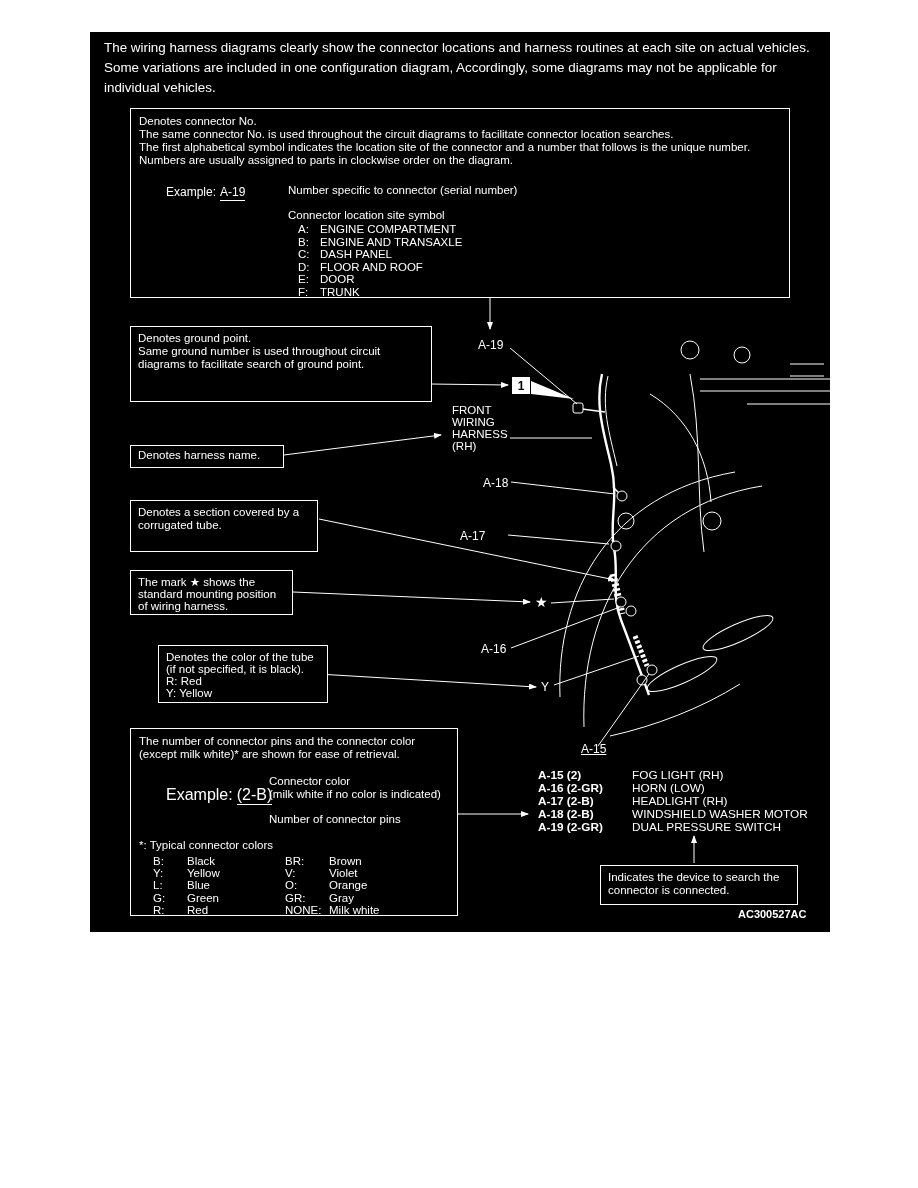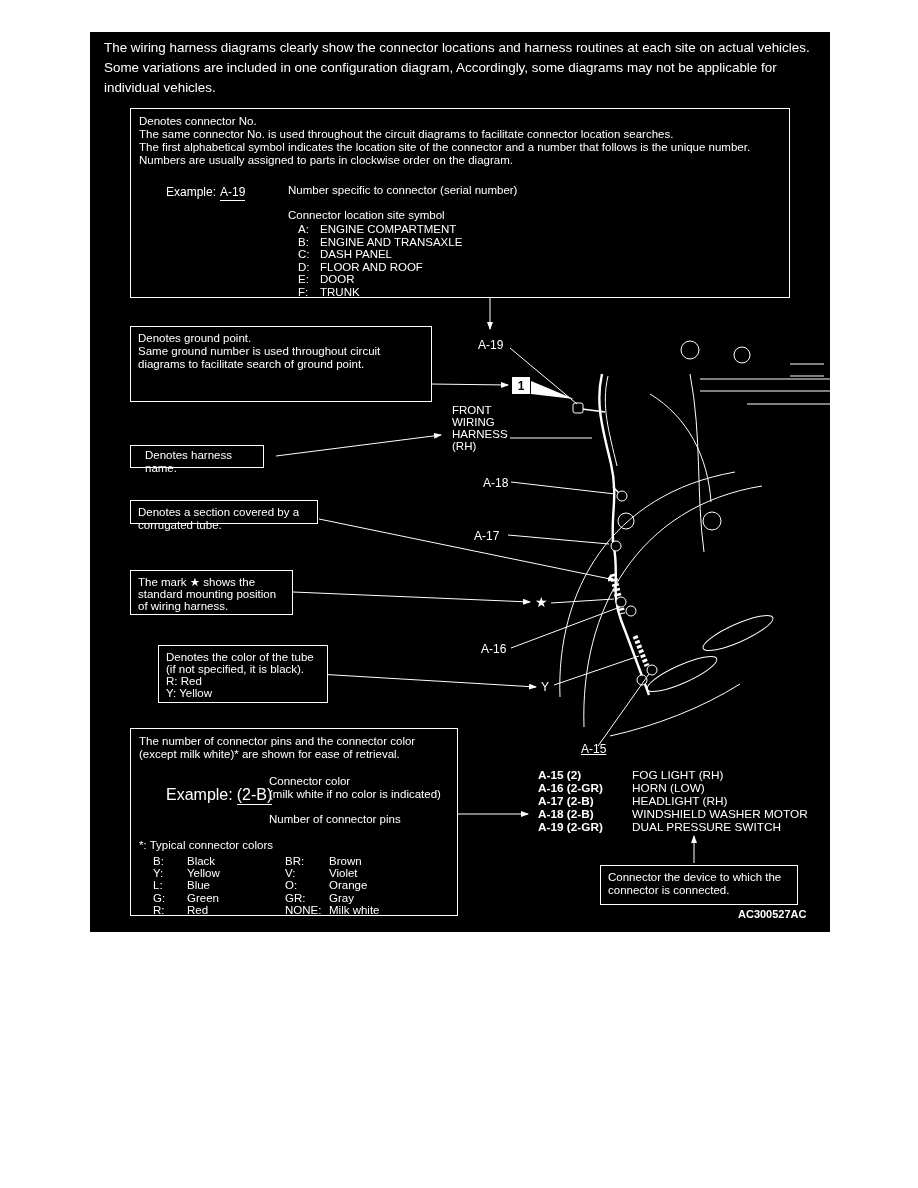--- a/index.html
+++ b/index.html
@@ -139,23 +139,23 @@
         <span>DOOR</span>
       <span>F:</span>
         <span>TRUNK</span>
     </div>
   </div>
 
   <div class="note-box" style="left:40px; top:294px; width:302px; height:76px;">Denotes ground point.
 Same ground number is used throughout circuit
 diagrams to facilitate search of ground point.</div>
 
-  <div class="note-box" style="left:40px; top:413px; width:134px; height:23px; padding:3px 14px;">Denotes harness name.</div>
-
-  <div class="note-box" style="left:40px; top:468px; width:188px; height:24px;">Denotes a section covered by a
+  <div class="note-box" style="left:40px; top:413px; width:154px; height:23px; padding:3px 7px;">Denotes harness name.</div>
+
+  <div class="note-box" style="left:40px; top:468px; width:188px; height:52px;">Denotes a section covered by a
 corrugated tube.</div>
 
   <div class="note-box" style="left:40px; top:538px; width:163px; height:45px; line-height:12px;">The mark  ★  shows the
 standard mounting position
 of wiring harness.</div>
 
   <div class="note-box" style="left:40px; top:613px; width:170px; height:58px; line-height:12px;margin-left:28px;">Denotes the color of the tube
 (if not specified, it is black).
 R:  Red
 Y:  Yellow</div>
@@ -193,32 +193,32 @@
         <span>Milk white</span>
     </div>
   </div>
 
   <div class="diag-label" style="left:388px; top:306px;">A-19</div>
   <div class="diag-label" style="left:362px; top:372px; font-size:11.5px; line-height:12px;">FRONT
 WIRING
 HARNESS
 (RH)</div>
   <div class="diag-label" style="left:393px; top:444px;">A-18</div>
-  <div class="diag-label" style="left:384px; top:497px;text-align:right;">A-17</div>
+  <div class="diag-label" style="left:370px; top:497px;text-align:right;">A-17</div>
   <div class="diag-label" style="left:445px; top:562px; font-size:14px;">★</div>
   <div class="diag-label" style="left:391px; top:610px;">A-16</div>
   <div class="diag-label" style="left:451px; top:648px;">Y</div>
   <div class="diag-label" style="left:491px; top:710px;text-decoration:underline;">A-15</div>
 
   <div class="conn-list">
     <div class="conn-row"><span class="cid">A-15 (2)</span><span>FOG LIGHT (RH)</span></div>
     <div class="conn-row"><span class="cid">A-16 (2-GR)</span><span>HORN (LOW)</span></div>
     <div class="conn-row"><span class="cid">A-17 (2-B)</span><span>HEADLIGHT (RH)</span></div>
     <div class="conn-row"><span class="cid">A-18 (2-B)</span><span>WINDSHIELD WASHER MOTOR</span></div>
     <div class="conn-row"><span class="cid">A-19 (2-GR)</span><span>DUAL PRESSURE SWITCH</span></div>
   </div>
 
-  <div class="note-box" style="left:510px; top:833px; width:198px; height:40px;">Connector the device to which the
+  <div class="note-box" style="left:510px; top:833px; width:198px; height:40px;">Indicates the device to search the
 connector is connected.</div>
 
   <div class="fig-code">AC300527AC</div>
 
 </div>
 
 </body></html>

